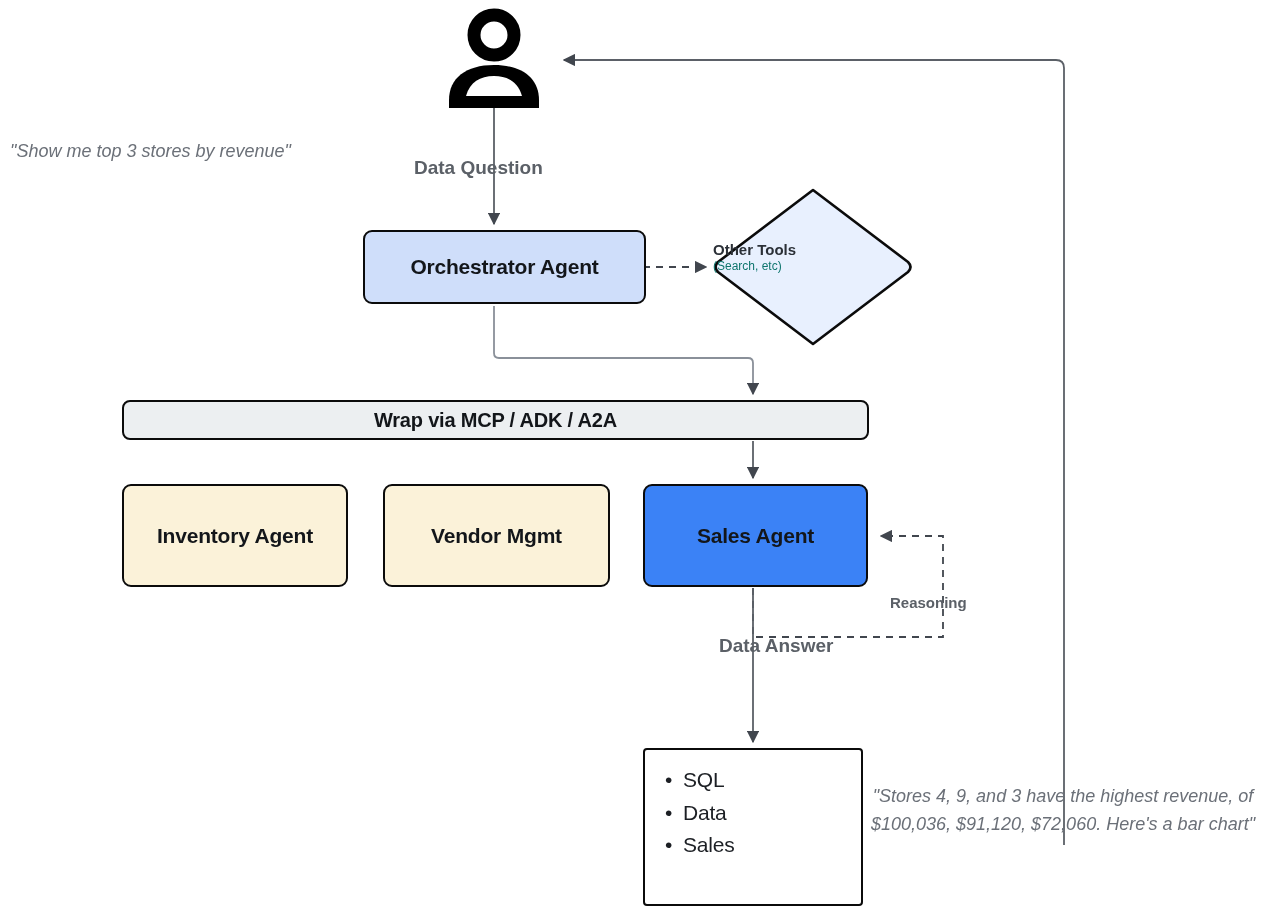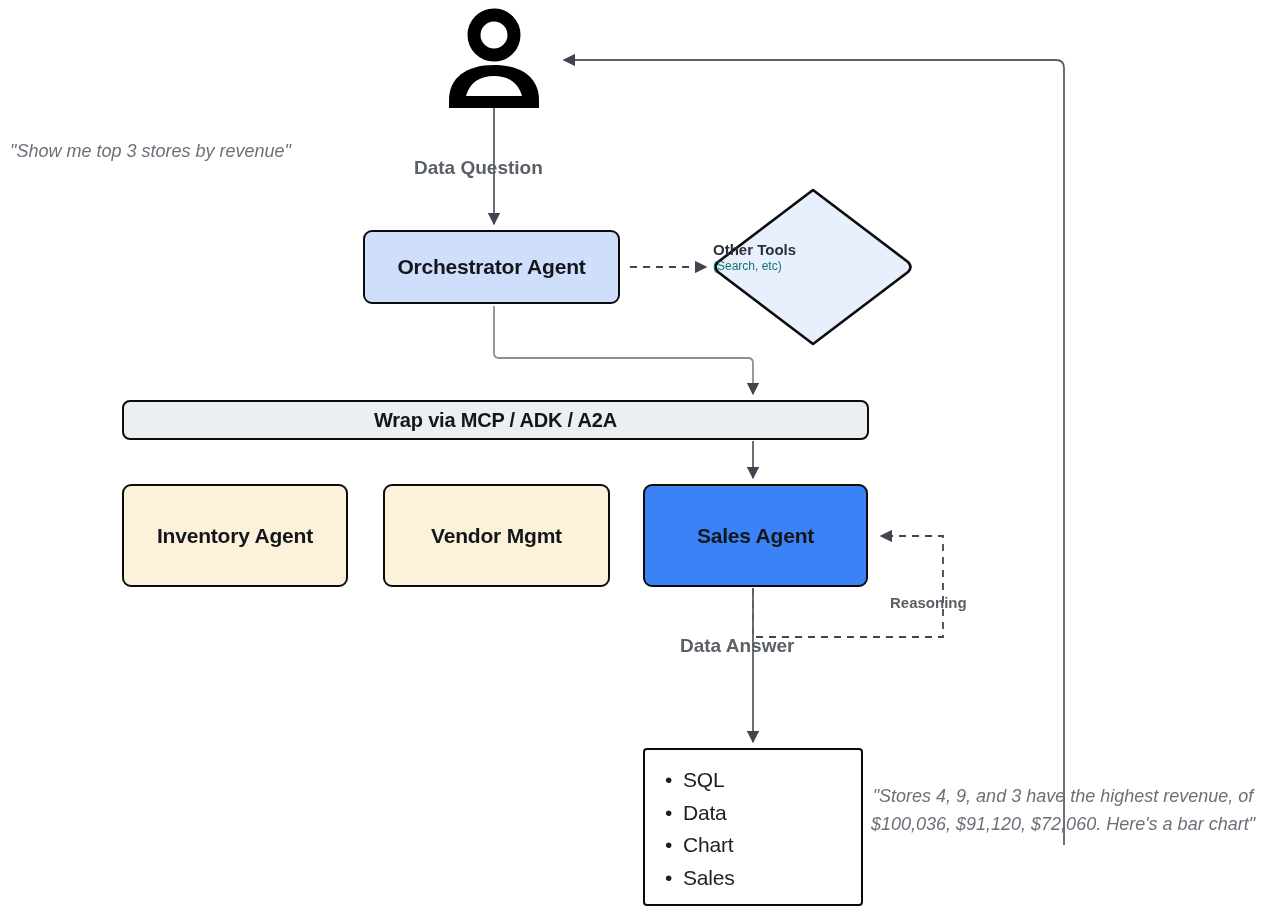--- a/index.html
+++ b/index.html
@@ -32,21 +32,21 @@
     align-items: center;
     justify-content: center;
     border: 2.5px solid #0b0b0b;
     border-radius: 9px;
     font-weight: bold;
     color: #13161a;
     letter-spacing: -0.2px;
   }
   .node-orchestrator {
     left: 363px; top: 230px;
-    width: 257px; height: 74px;
+    width: 283px; height: 74px;
     background: #cfdefa;
     font-size: 21px;
   }
   .node-mcp {
     left: 122px; top: 400px;
     width: 747px; height: 40px;
     background: #eceff1;
     font-size: 20px;
     border-radius: 8px;
   }
@@ -112,21 +112,21 @@
     position: absolute;
     font-weight: bold;
     color: #5b6067;
     white-space: nowrap;
   }
   .lbl-data-question {
     left: 414px; top: 157px;
     font-size: 19px;
   }
   .lbl-data-answer {
-    left: 680px; top: 635px;
+    left: 719px; top: 635px;
     font-size: 19px;
   }
   .lbl-reasoning {
     left: 890px; top: 594px;
     font-size: 15px;
   }
   .quote {
     position: absolute;
     font-style: italic;
     color: #6b7078;
@@ -206,17 +206,16 @@
 
   <div class="node node-inventory">Inventory Agent</div>
 
   <div class="node node-vendor">Vendor Mgmt</div>
 
   <div class="node node-sales">Sales Agent</div>
 
   <div class="node node-output">
     <div class="out-item">SQL</div>
     <div class="out-item">Data</div>
-    <div class="out-item">Chart</div>
     <div class="out-item">Sales</div>
   </div>
 
 </div>
 
 </body></html>

